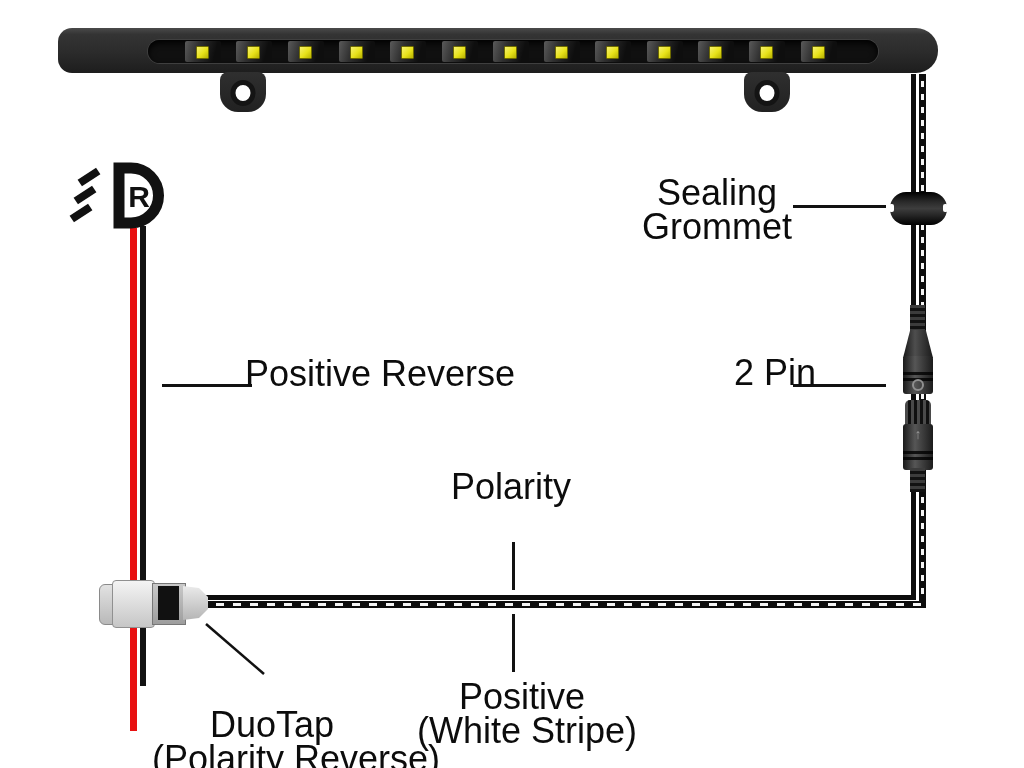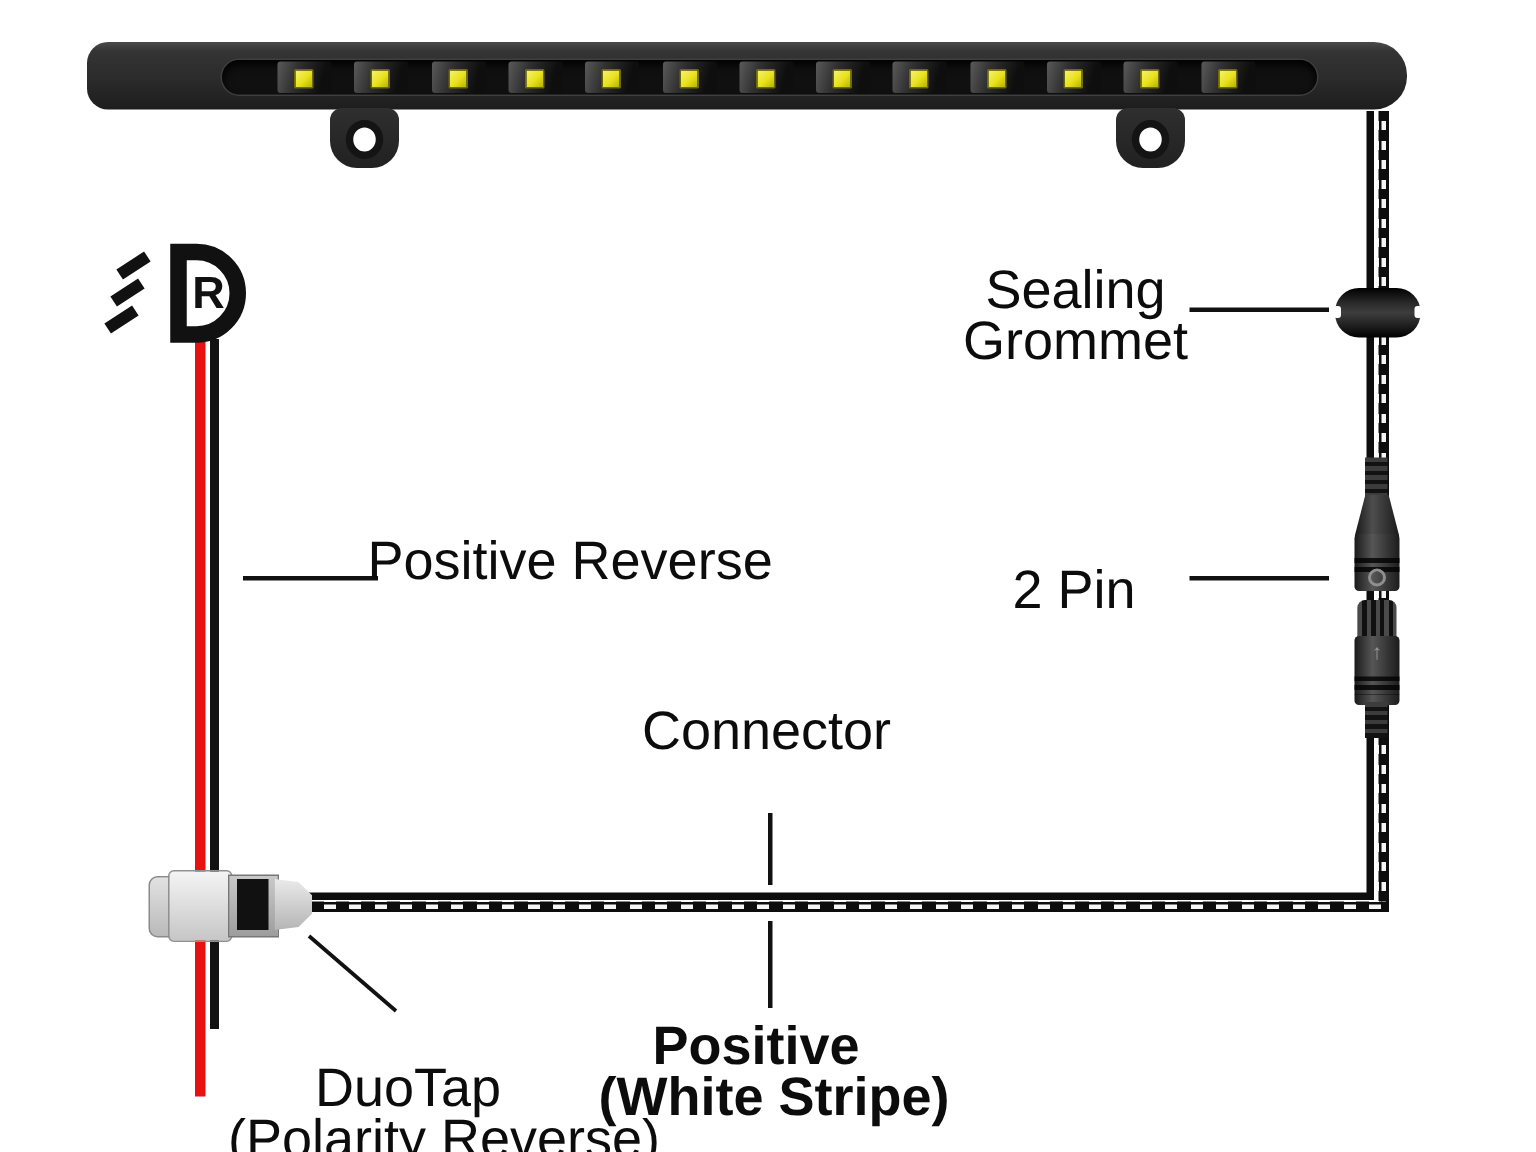--- a/index.html
+++ b/index.html
@@ -187,30 +187,30 @@
   <div class="leader-v" style="left:512px;top:542px;height:48px;"></div>
   <div class="leader-v" style="left:512px;top:614px;height:58px;"></div>
   <svg class="abs" style="left:200px;top:618px;" width="72" height="62" viewBox="0 0 72 62">
     <line x1="6" y1="6" x2="64" y2="56" stroke="#111" stroke-width="2.5"></line>
   </svg>
 
   <div class="label" style="left:617px;top:176px;width:200px;">
     <div>Sealing</div>
     <div>Grommet</div>
   </div>
-  <div class="label" style="left:616px;top:376px;width:200px;">
+  <div class="label" style="left:616px;top:356px;width:200px;text-align:right;">
     <div>2 Pin</div>
   </div>
   <div class="label" style="left:245px;top:357px;width:250px;">
     <div>Positive Reverse</div>
   </div>
   <div class="label" style="left:411px;top:470px;width:200px;">
-    <div>Connector</div>
-  </div>
-  <div class="label" style="left:399px;top:680px;width:210px;font-weight:bold;">
+    <div>Polarity</div>
+  </div>
+  <div class="label" style="left:417px;top:680px;width:210px;">
     <div>Positive</div>
     <div>(White Stripe)</div>
   </div>
   <div class="label" style="left:152px;top:680px;width:240px;margin-top:28px;">
     <div>DuoTap</div>
     <div>(Polarity Reverse)</div>
   </div>
 
 </div>
 

